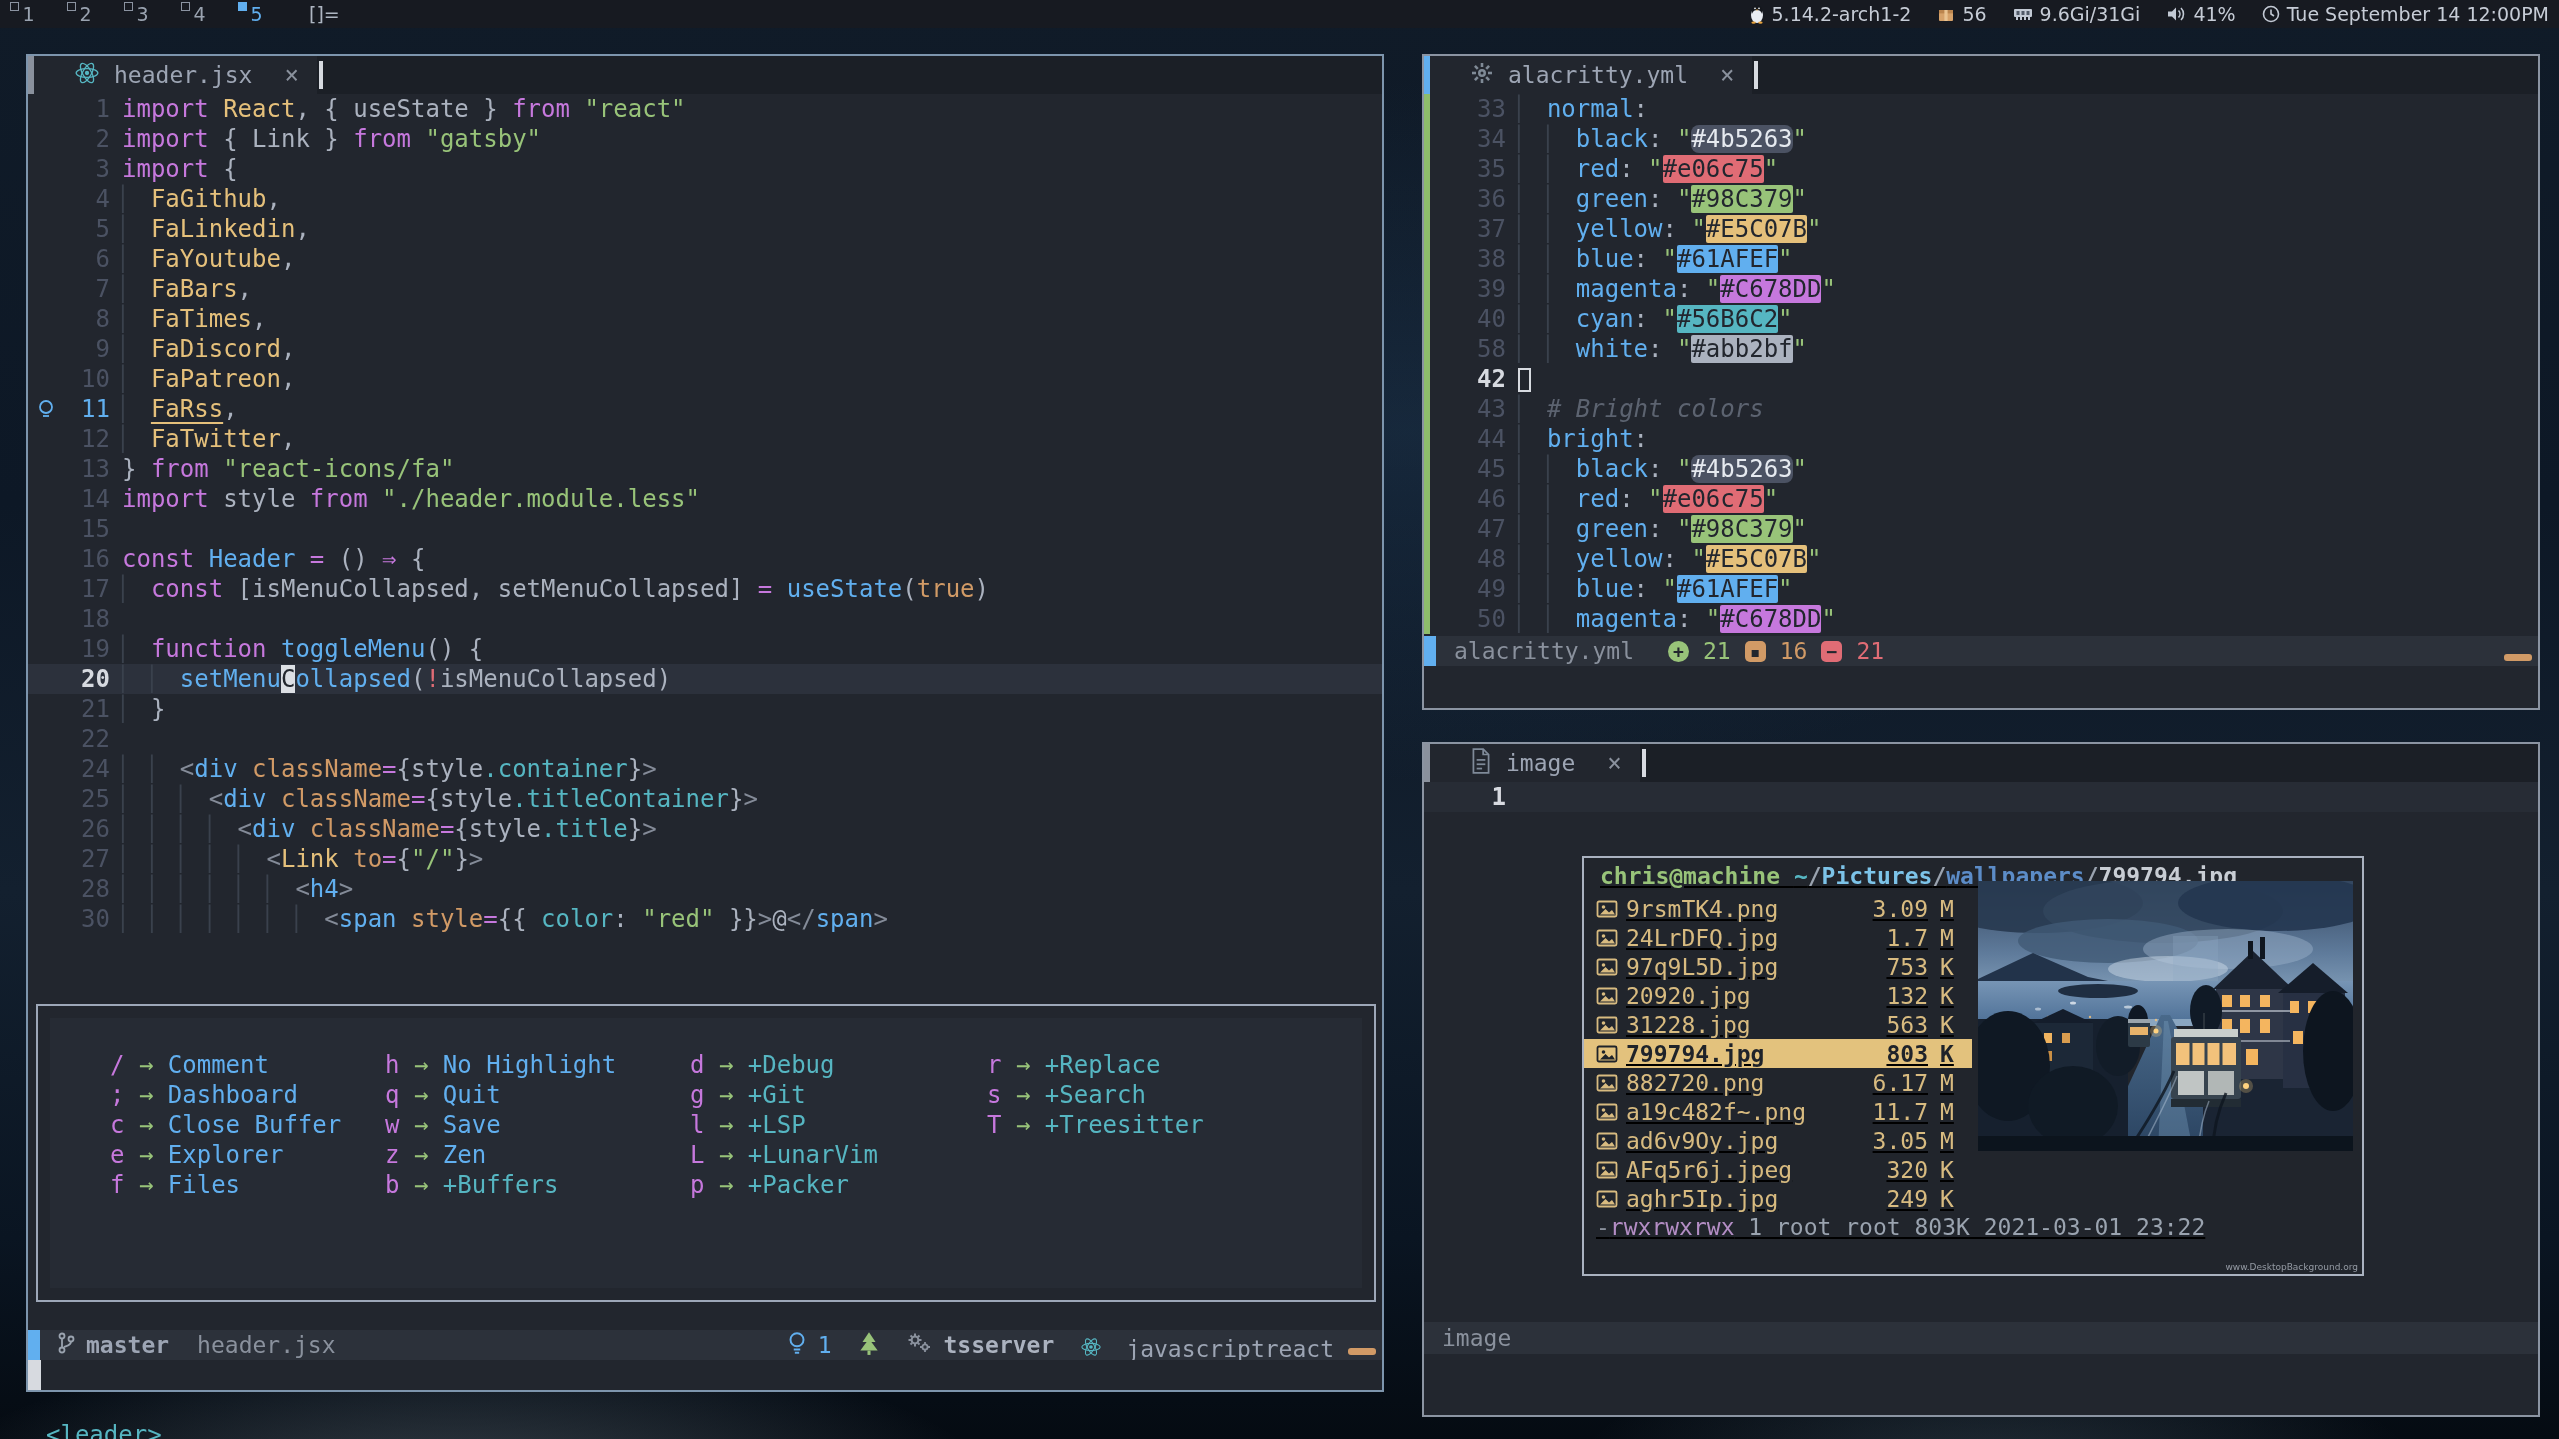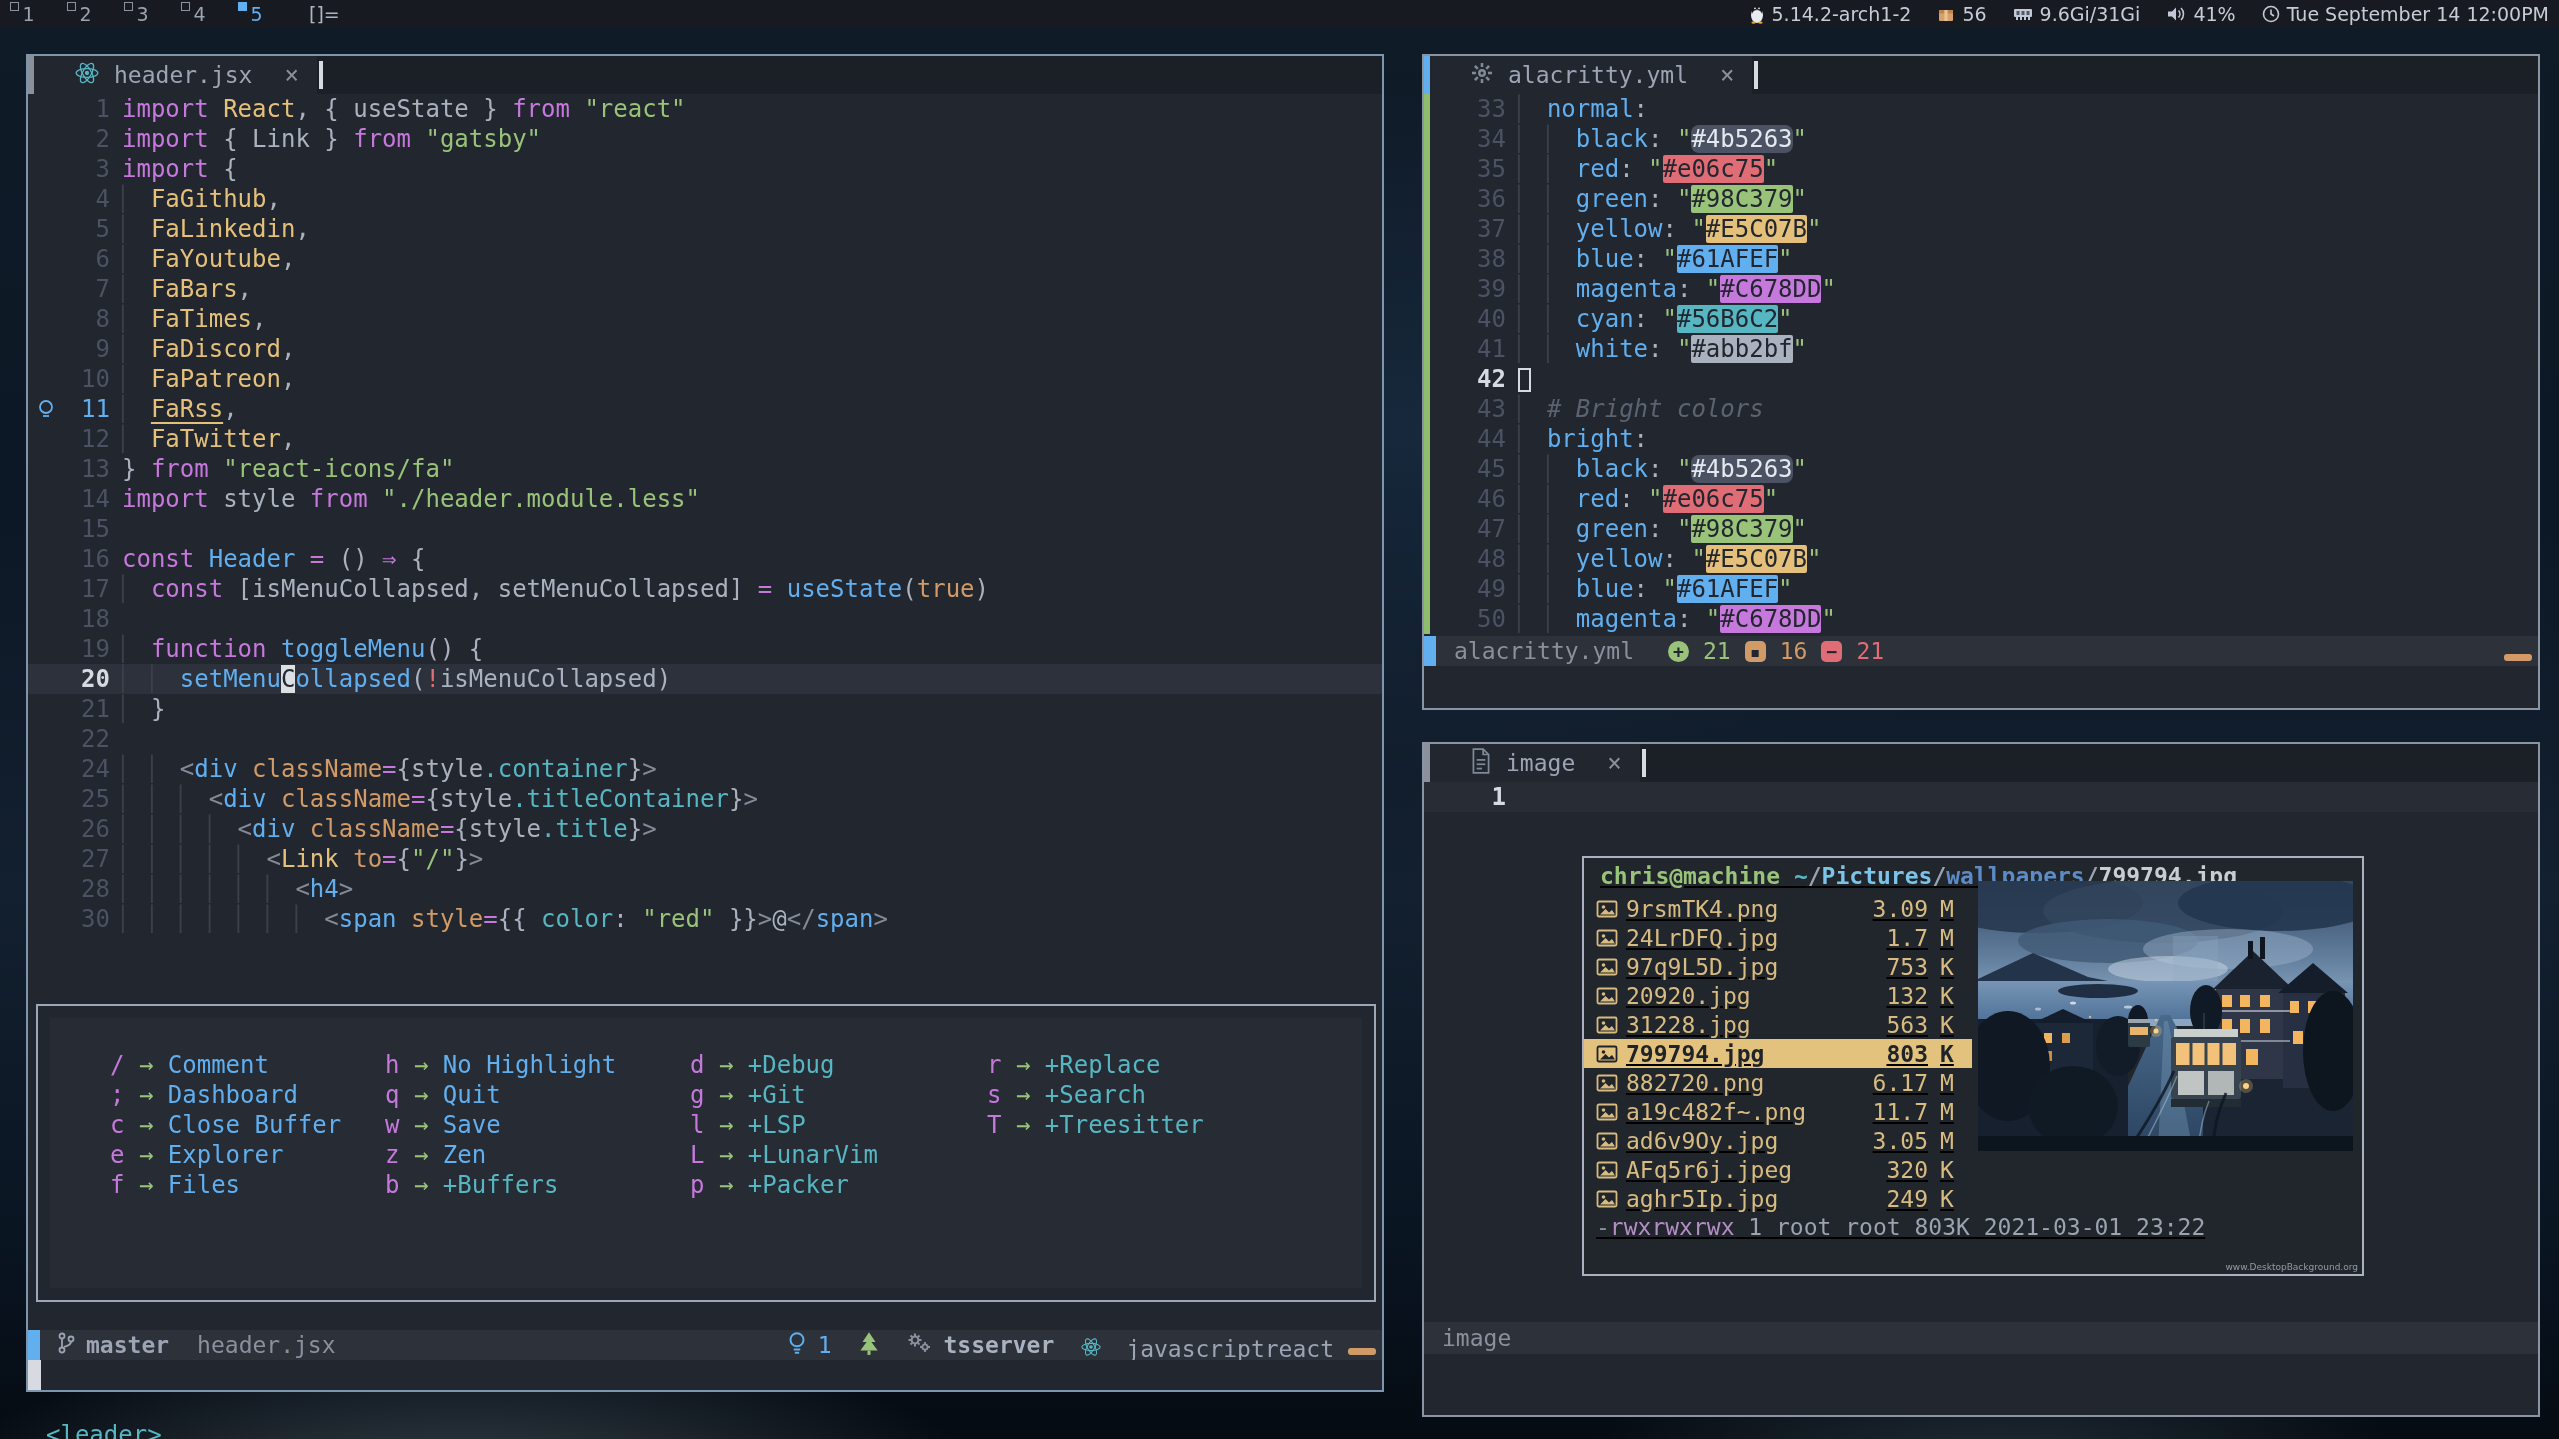--- a/index.html
+++ b/index.html
@@ -353,21 +353,21 @@
     <div class="gitstrip" style="top:38px;height:540px;"></div>
     <div class="codearea" id="right-code" style="top:38px;">
         <div class="cl"><span class="sgn"></span><span class="lnum">33</span><span class="code"><span class="s-gd">▏ </span><span class="s-fn">normal</span><span class="s-fg">:</span></span></div>
         <div class="cl"><span class="sgn"></span><span class="lnum">34</span><span class="code"><span class="s-gd">▏ ▏ </span><span class="s-fn">black</span><span class="s-fg">: </span><span class="s-st">"</span><span class="s-chk">#4b5263</span><span class="s-st">"</span></span></div>
         <div class="cl"><span class="sgn"></span><span class="lnum">35</span><span class="code"><span class="s-gd">▏ ▏ </span><span class="s-fn">red</span><span class="s-fg">: </span><span class="s-st">"</span><span class="s-chr">#e06c75</span><span class="s-st">"</span></span></div>
         <div class="cl"><span class="sgn"></span><span class="lnum">36</span><span class="code"><span class="s-gd">▏ ▏ </span><span class="s-fn">green</span><span class="s-fg">: </span><span class="s-st">"</span><span class="s-chg">#98C379</span><span class="s-st">"</span></span></div>
         <div class="cl"><span class="sgn"></span><span class="lnum">37</span><span class="code"><span class="s-gd">▏ ▏ </span><span class="s-fn">yellow</span><span class="s-fg">: </span><span class="s-st">"</span><span class="s-chy">#E5C07B</span><span class="s-st">"</span></span></div>
         <div class="cl"><span class="sgn"></span><span class="lnum">38</span><span class="code"><span class="s-gd">▏ ▏ </span><span class="s-fn">blue</span><span class="s-fg">: </span><span class="s-st">"</span><span class="s-chb">#61AFEF</span><span class="s-st">"</span></span></div>
         <div class="cl"><span class="sgn"></span><span class="lnum">39</span><span class="code"><span class="s-gd">▏ ▏ </span><span class="s-fn">magenta</span><span class="s-fg">: </span><span class="s-st">"</span><span class="s-chm">#C678DD</span><span class="s-st">"</span></span></div>
         <div class="cl"><span class="sgn"></span><span class="lnum">40</span><span class="code"><span class="s-gd">▏ ▏ </span><span class="s-fn">cyan</span><span class="s-fg">: </span><span class="s-st">"</span><span class="s-chc">#56B6C2</span><span class="s-st">"</span></span></div>
-        <div class="cl"><span class="sgn"></span><span class="lnum">41</span><span class="code"><span class="s-gd">▏ ▏ </span><span class="s-fn">white</span><span class="s-fg">: </span><span class="s-st">"</span><span class="s-chw">#abb2bf</span><span class="s-st">"</span></span></div>
+        <div class="cl"><span class="sgn"></span><span class="lnum">58</span><span class="code"><span class="s-gd">▏ ▏ </span><span class="s-fn">white</span><span class="s-fg">: </span><span class="s-st">"</span><span class="s-chw">#abb2bf</span><span class="s-st">"</span></span></div>
         <div class="cl"><span class="sgn"></span><span class="lnum cur">42</span><span class="code"><span class="s-hc"> </span></span></div>
         <div class="cl"><span class="sgn"></span><span class="lnum">43</span><span class="code"><span class="s-gd">▏ </span><span class="s-cm"># Bright colors</span></span></div>
         <div class="cl"><span class="sgn"></span><span class="lnum">44</span><span class="code"><span class="s-gd">▏ </span><span class="s-fn">bright</span><span class="s-fg">:</span></span></div>
         <div class="cl"><span class="sgn"></span><span class="lnum">45</span><span class="code"><span class="s-gd">▏ ▏ </span><span class="s-fn">black</span><span class="s-fg">: </span><span class="s-st">"</span><span class="s-chk">#4b5263</span><span class="s-st">"</span></span></div>
         <div class="cl"><span class="sgn"></span><span class="lnum">46</span><span class="code"><span class="s-gd">▏ ▏ </span><span class="s-fn">red</span><span class="s-fg">: </span><span class="s-st">"</span><span class="s-chr">#e06c75</span><span class="s-st">"</span></span></div>
         <div class="cl"><span class="sgn"></span><span class="lnum">47</span><span class="code"><span class="s-gd">▏ ▏ </span><span class="s-fn">green</span><span class="s-fg">: </span><span class="s-st">"</span><span class="s-chg">#98C379</span><span class="s-st">"</span></span></div>
         <div class="cl"><span class="sgn"></span><span class="lnum">48</span><span class="code"><span class="s-gd">▏ ▏ </span><span class="s-fn">yellow</span><span class="s-fg">: </span><span class="s-st">"</span><span class="s-chy">#E5C07B</span><span class="s-st">"</span></span></div>
         <div class="cl"><span class="sgn"></span><span class="lnum">49</span><span class="code"><span class="s-gd">▏ ▏ </span><span class="s-fn">blue</span><span class="s-fg">: </span><span class="s-st">"</span><span class="s-chb">#61AFEF</span><span class="s-st">"</span></span></div>
         <div class="cl"><span class="sgn"></span><span class="lnum">50</span><span class="code"><span class="s-gd">▏ ▏ </span><span class="s-fn">magenta</span><span class="s-fg">: </span><span class="s-st">"</span><span class="s-chm">#C678DD</span><span class="s-st">"</span></span></div>
       </div>

